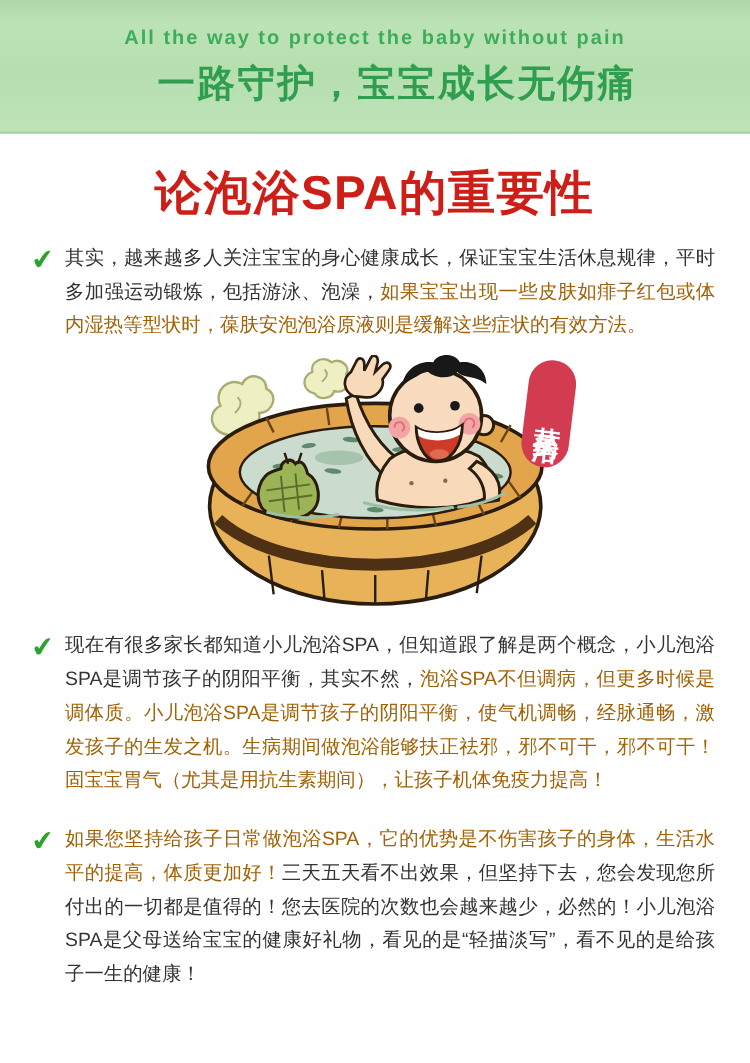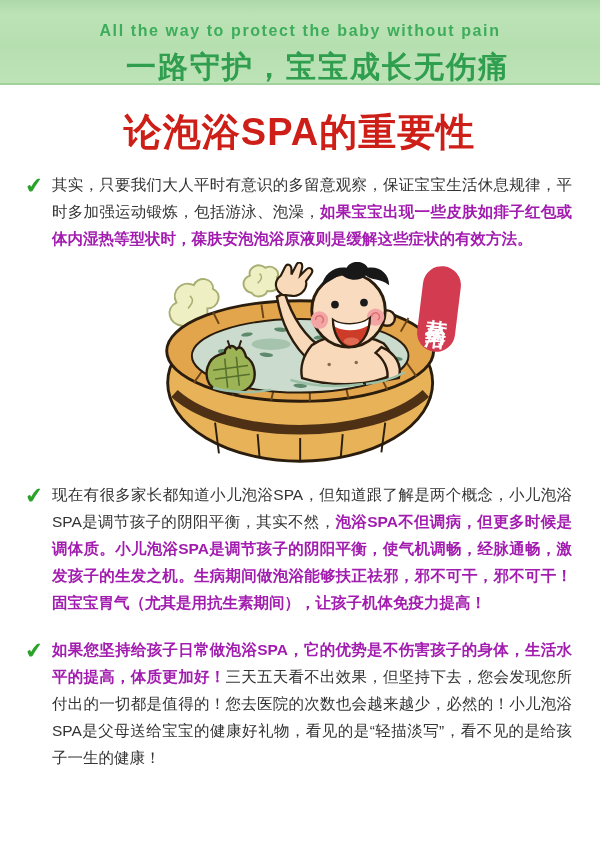--- a/index.html
+++ b/index.html
@@ -2,21 +2,21 @@
 <html><head>
 <meta charset="utf-8">
 <style>
   * { box-sizing: border-box; }
   html,body { margin:0; padding:0; }
   body {
     width:600px; height:850px; overflow:hidden; background:#ffffff;
     font-family:"Liberation Sans","DejaVu Sans",sans-serif;
   }
   .header {
-    height:85px; text-align:center; padding-top:22px;
+    height:107px; text-align:center; padding-top:22px;
     background:linear-gradient(180deg,#aed8a9 0%,#bce3b6 18%,#b6dfb0 55%,#bde3b7 100%);
     border-bottom:2px solid #a0d29b;
   }
   .header-en {
     color:#3dad5b; font-size:16px; font-weight:bold; letter-spacing:1.6px;
   }
   .header-zh {
     color:#2f9e4e; font-size:30px; font-weight:bold; margin-top:7px; letter-spacing:2px;padding-left:36px;
   }
   .page-title {
@@ -26,21 +26,21 @@
   .para {
     position:relative; margin:13px 28px 0 52px;
     font-size:15.5px; line-height:27px; color:#333333;
     text-align:justify; text-justify:inter-ideograph;
   }
   .para p { margin:0; }
   .check {
     position:absolute; left:-27px; top:1px; color:#2ba32b;
     font-size:22px; font-weight:bold; transform:rotate(-6deg);
   }
-  .seg-green { color:#a21caf;font-weight:bold; }
+  .seg-green { color:#a16207; }
   .figure { position:relative; height:205px; margin-top:10px; }
   .figure svg { position:absolute; left:150px; top:0; }
   .stamp {
     position:absolute; left:420px; top:4px; width:38px; height:86px;
     background:#d23b50; border-radius:20px; transform:rotate(7deg);
     color:#ffffff; font-weight:bold; font-size:21px;
     display:flex; align-items:center; justify-content:center;
     writing-mode:vertical-rl; text-orientation:upright; letter-spacing:4px;
   }
   .p2 { margin-top:14px; }
@@ -51,21 +51,21 @@
 
 <div class="header">
   <div class="header-en">All the way to protect the baby without pain</div>
   <div class="header-zh">一路守护，宝宝成长无伤痛</div>
 </div>
 
 <h1 class="page-title">论泡浴SPA的重要性</h1>
 
 <section class="para">
   <span class="check">✔</span>
-  <p><span>其实，只要我们大人平时有意识的多留意观察，保证宝宝生活休息规律，平时多加强运动锻炼，包括游泳、泡澡，</span><span class="seg-green">如果宝宝出现一些皮肤如痱子红包或体内湿热等型状时，葆肤安泡泡浴原液则是缓解这些症状的有效方法。</span></p>
+  <p><span>其实，越来越多人关注宝宝的身心健康成长，保证宝宝生活休息规律，平时多加强运动锻炼，包括游泳、泡澡，</span><span class="seg-green">如果宝宝出现一些皮肤如痱子红包或体内湿热等型状时，葆肤安泡泡浴原液则是缓解这些症状的有效方法。</span></p>
 </section>
 
 <div class="figure">
   <svg width="310" height="205" viewBox="0 0 310 212">
 
     <g>
       <path d="M50,98 C42,88 52,78 44,68" fill="none" stroke="#c2c98e" stroke-width="2.5"></path>
       <path d="M112,70 C104,60 114,52 108,42" fill="none" stroke="#c2c98e" stroke-width="2.5"></path>
       <path d="M28,66 C14,64 10,48 22,42 C16,30 28,18 40,24 C44,14 60,16 60,28 C70,32 66,48 54,48 C56,60 42,72 28,66 Z" fill="#eef0c4" stroke="#a8ae72" stroke-width="2"></path>
       <path d="M34,48 q8,-8 2,-13" fill="none" stroke="#a8ae72" stroke-width="1.5"></path>

